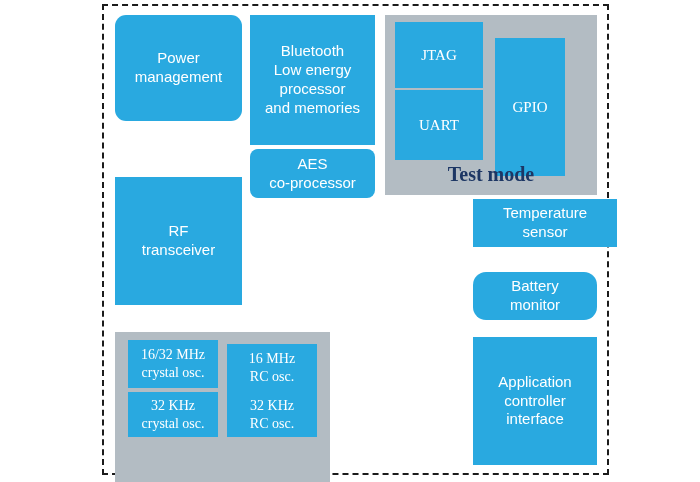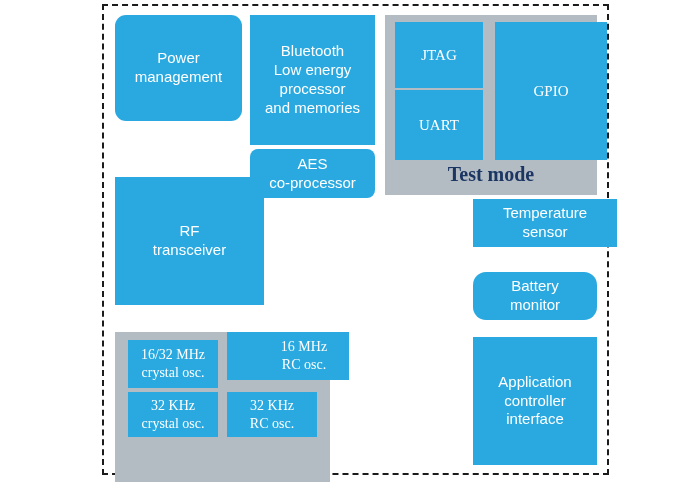--- a/index.html
+++ b/index.html
@@ -48,36 +48,36 @@
     right: 0;
     text-align: center;
     color: var(--label-navy, #1c3664);
     font-size: 20px;
     font-weight: bold;
   }
   
   #b-power { left: 115px; top: 15px;  width: 127px; height: 106px; border-radius: 11px; }
   #b-bt    { left: 250px; top: 15px;  width: 125px; height: 130px; }
   #b-aes   { left: 250px; top: 149px; width: 125px; height: 49px; border-radius: 8px;  }
-  #b-rf    { left: 115px; top: 177px; width: 149px; height: 128px; }
+  #b-rf    { left: 115px; top: 177px; width: 127px; height: 128px; }
   #b-temp  { left: 473px; top: 199px; width: 144px; height: 48px;  }
   #b-batt  { left: 473px; top: 272px; width: 124px; height: 48px; border-radius: 13px;  }
   #b-app   { left: 473px; top: 337px; width: 124px; height: 128px; }
   
   #g-test  { left: 385px; top: 15px;  width: 212px; height: 180px; }
   #g-test .grp-label { bottom: 9px; }
   #b-jtag  { left: 10px;  top: 7px;  width: 88px; height: 66px;  }
   #b-uart  { left: 10px;  top: 75px; width: 88px; height: 70px;  }
-  #b-gpio  { left: 110px; top: 7px;  width: 112px; height: 138px; }
+  #b-gpio  { left: 110px; top: 23px;  width: 70px; height: 138px; }
   
   #g-clock { left: 115px; top: 332px; width: 215px; height: 159px; }
   #g-clock .grp-label { bottom: 7px; }
   #g-clock .blk-label { font-size: 14px; }
   #b-c1 { left: 13px;  top: 8px;  width: 90px; height: 48px; }
-  #b-c2 { left: 112px; top: 0;  width: 90px; height: 48px; padding-left: 32px; }
+  #b-c2 { left: 112px; top: 12px;  width: 90px; height: 48px; }
   #b-c3 { left: 13px;  top: 60px; width: 90px; height: 45px; }
   #b-c4 { left: 112px; top: 60px; width: 90px; height: 45px; }
 </style>
 </head>
 <body>
 
 <div class="canvas">
 
   <div class="chip-boundary"></div>
 

